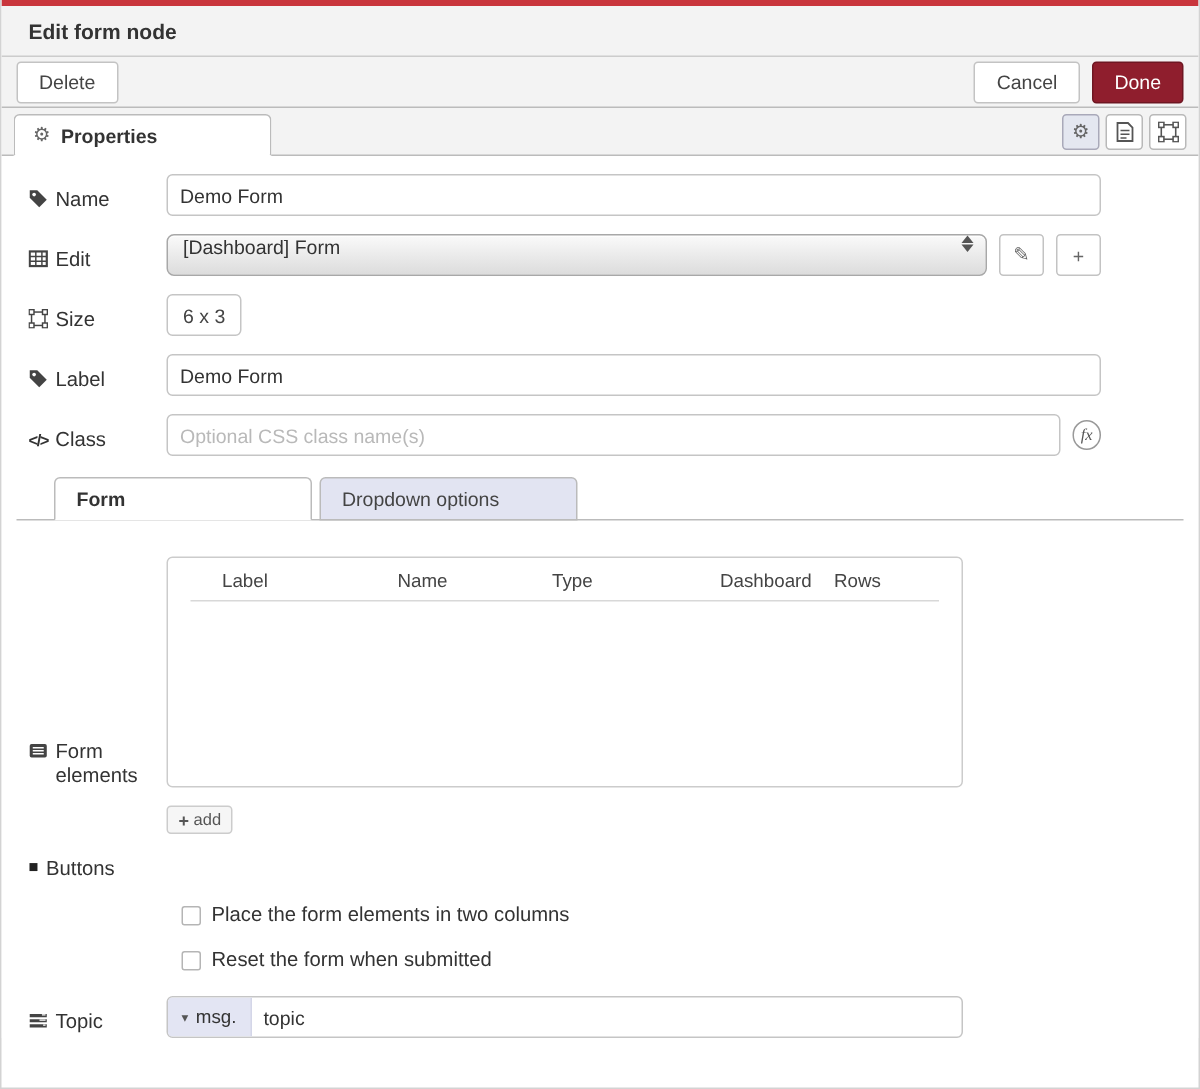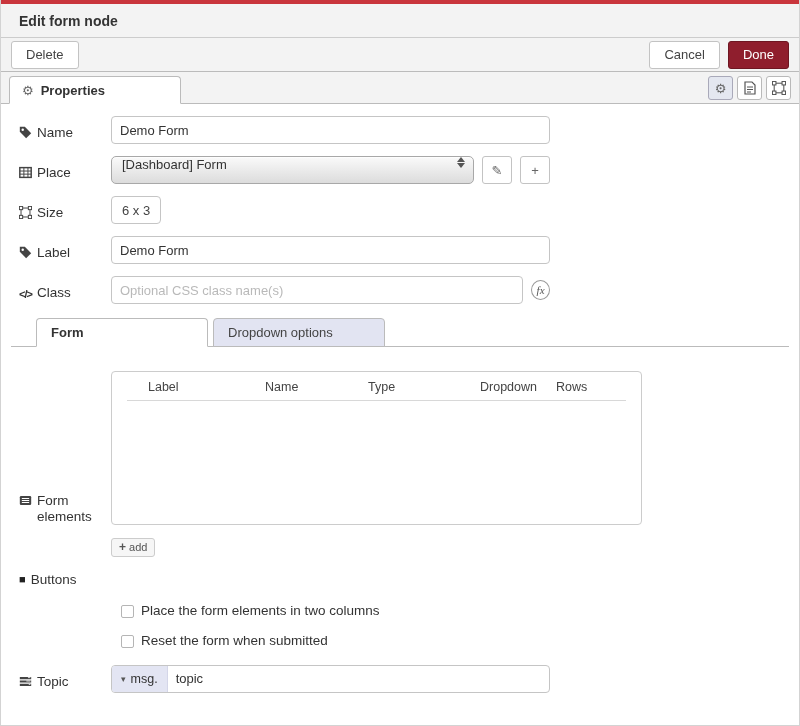--- a/index.html
+++ b/index.html
@@ -52,21 +52,21 @@
 
   .body { padding: 12px 10px 0; background: #fff; }
 
   .row { display: flex; align-items: center; margin-bottom: 12px; padding-left: 8px; }
   .row.top { align-items: flex-end; }
   .lbl {
     width: 92px; min-width: 92px; font-size: 13.5px; color: #333;
     display: flex; align-items: flex-start; gap: 5px; line-height: 16px; padding-top: 6px;
   }
   .lbl svg, .lbl .txt-icon { flex: 0 0 auto; margin-top: 1px; }
-  .field { width: 439px; display: flex; align-items: center; }
+  .field { width: 623px; display: flex; align-items: center; }
 
   .inp {
     height: 28px; border: 1px solid #c5c5c5; border-radius: 4px; padding: 0 8px;
     font-size: 13px; color: #333; font-family: inherit; width: 100%; background: #fff;
   }
   .inp::placeholder { color: #b9b9b9; }
 
   .select {
     flex: 1; height: 28px; border: 1px solid #a8a8a8; border-radius: 5px;
     background: linear-gradient(#fafafa, #dcdcdc);
@@ -210,21 +210,21 @@
         <input class="inp" type="text" value="Demo Form" style="">
       </div>
     </div>
 
     <div class="row">
       <label class="lbl">
         <svg width="13" height="13" viewBox="0 0 16 16">
           <rect x="1" y="2" width="14" height="12" fill="none" stroke="#444" stroke-width="1.8"></rect>
           <path d="M1 6.2h14M1 10h14M6 2v12M11 2v12" stroke="#444" stroke-width="1.2" fill="none"></path>
         </svg>
-        <span>Place</span>
+        <span>Edit</span>
       </label>
       <div class="field">
         <div class="select">
           <span class="val">[Dashboard] Form</span>
           <span class="updown">
               <i class="up"></i>
               <i class="dn"></i>
             </span>
         </div>
         <button class="sq-btn">
@@ -293,21 +293,21 @@
             <rect x="1" y="2.5" width="14" height="11" rx="1.5" fill="#444"></rect>
             <path d="M3.5 5.5h9M3.5 8h9M3.5 10.5h9" stroke="#fff" stroke-width="1.3"></path>
           </svg>
           <span>Form elements</span>
         </label>
         <div class="elements-box">
           <div class="el-headers">
             <span>Label</span>
             <span>Name</span>
             <span>Type</span>
-            <span>Dropdown</span>
+            <span>Dashboard</span>
             <span>Rows</span>
           </div>
           <div class="el-rule"></div>
         </div>
       </div>
 
       <div class="add-row">
         <button class="add-btn">
           <b>+</b>
           <span>add</span>

